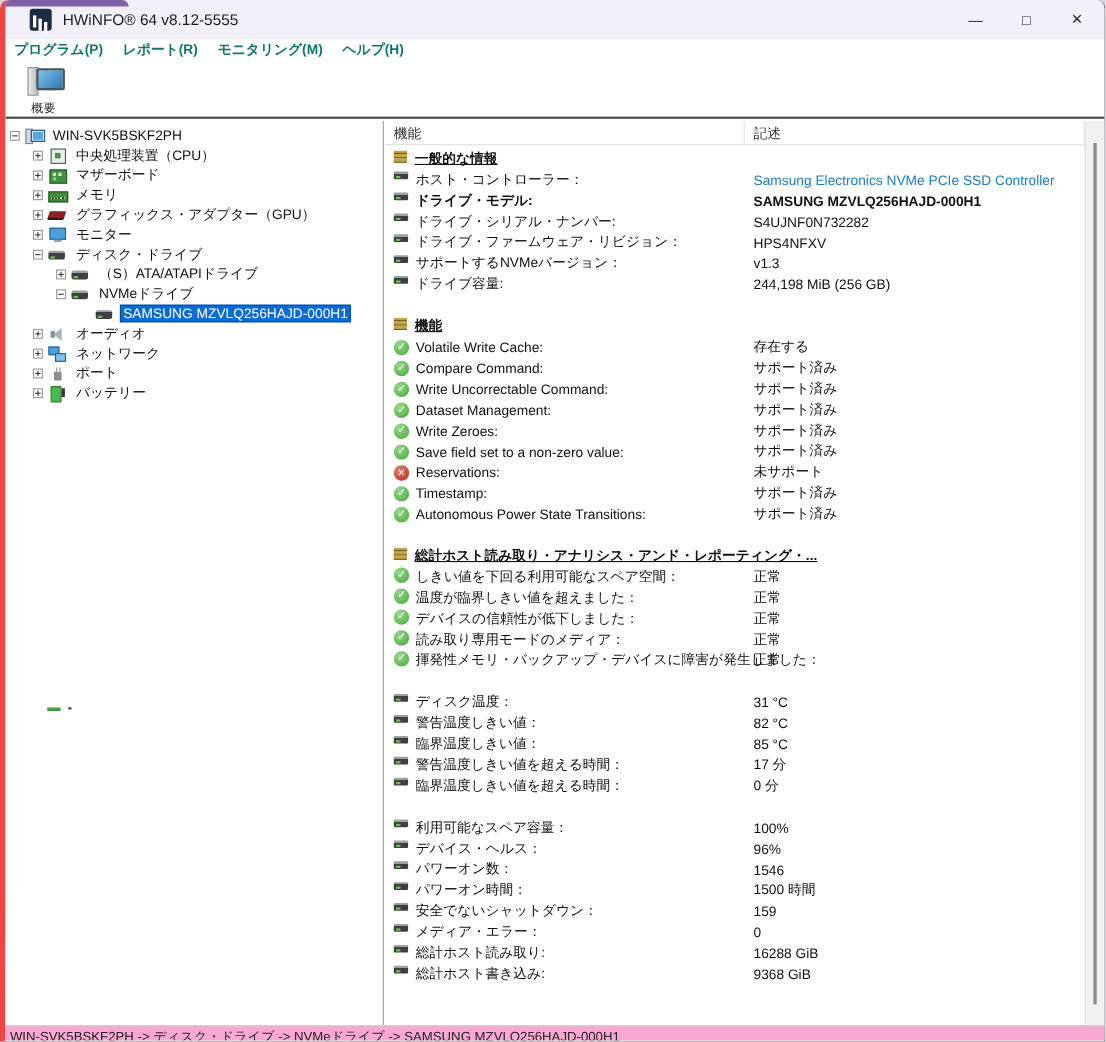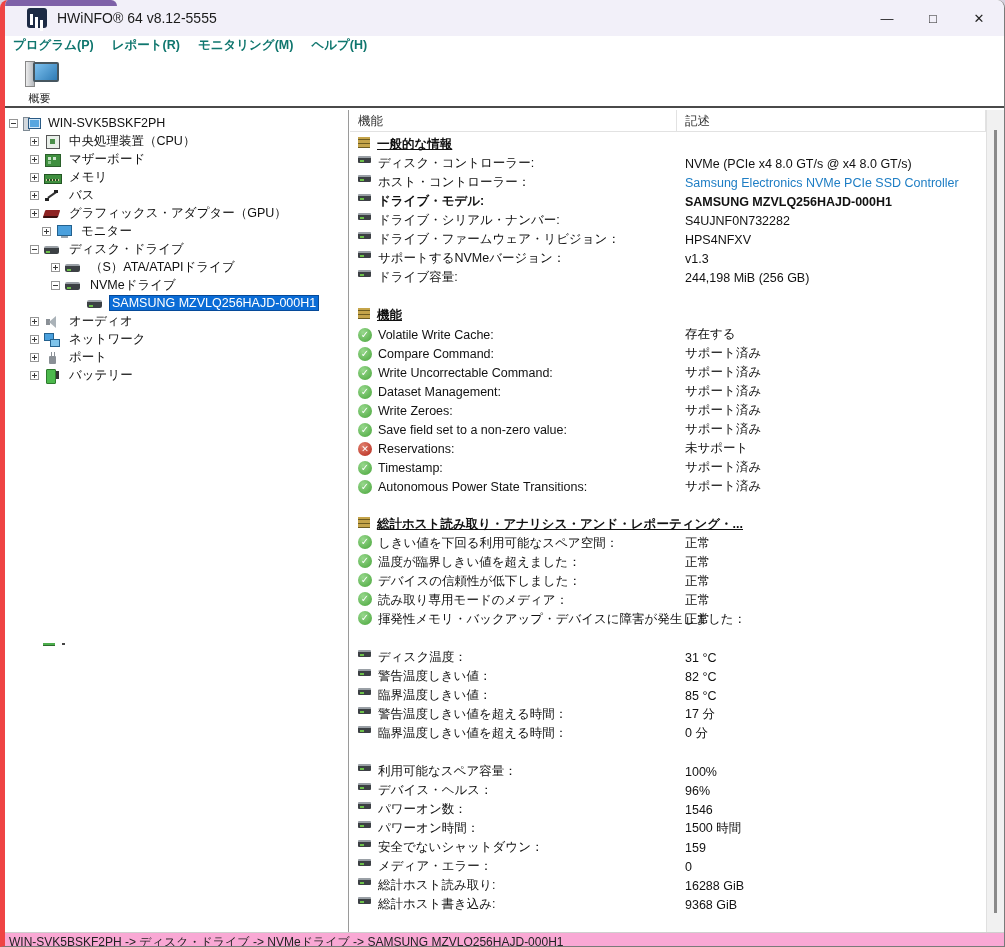--- a/index.html
+++ b/index.html
@@ -236,29 +236,24 @@
           <span class="ti ti-motherboard"></span>
           <span class="tree-label">マザーボード</span>
         </div>
         <div class="tree-row" style="padding-left: 25px;">
           <span class="exp plus"></span>
           <span class="ti ti-memory"></span>
           <span class="tree-label">メモリ</span>
         </div>
         <div class="tree-row" style="padding-left: 25px;">
           <span class="exp plus"></span>
-          <span class="ti ti-bus"></span>
-          <span class="tree-label">バス</span>
-        </div>
-        <div class="tree-row" style="padding-left: 25px;">
-          <span class="exp plus"></span>
           <span class="ti ti-gpu"></span>
           <span class="tree-label">グラフィックス・アダプター（GPU）</span>
         </div>
-        <div class="tree-row" style="padding-left: 37px;">
+        <div class="tree-row" style="padding-left: 25px;">
           <span class="exp plus"></span>
           <span class="ti ti-monitor"></span>
           <span class="tree-label">モニター</span>
         </div>
         <div class="tree-row" style="padding-left: 25px;">
           <span class="exp minus"></span>
           <span class="ti ti-drive"></span>
           <span class="tree-label">ディスク・ドライブ</span>
         </div>
         <div class="tree-row" style="padding-left: 46px;">
@@ -307,27 +302,20 @@
       <div class="details-body" id="details">
           <div class="d-row">
             <div class="cell-f">
               <span class="d-ic di-layers"></span>
               <span class="sec-title">一般的な情報</span>
             </div>
           </div>
           <div class="d-row">
             <div class="cell-f">
               <span class="d-ic di-drive"></span>
-              <span>ディスク・コントローラー:</span>
-            </div>
-            <div class="cell-v"><span>NVMe (PCIe x4 8.0 GT/s @ x4 8.0 GT/s)</span></div>
-          </div>
-          <div class="d-row">
-            <div class="cell-f">
-              <span class="d-ic di-drive"></span>
               <span>ホスト・コントローラー：</span>
             </div>
             <div class="cell-v"><span class="link">Samsung Electronics NVMe PCIe SSD Controller</span></div>
           </div>
           <div class="d-row">
             <div class="cell-f">
               <span class="d-ic di-drive"></span>
               <span class="b">ドライブ・モデル:</span>
             </div>
             <div class="cell-v"><span class="b ">SAMSUNG MZVLQ256HAJD-000H1</span></div>

